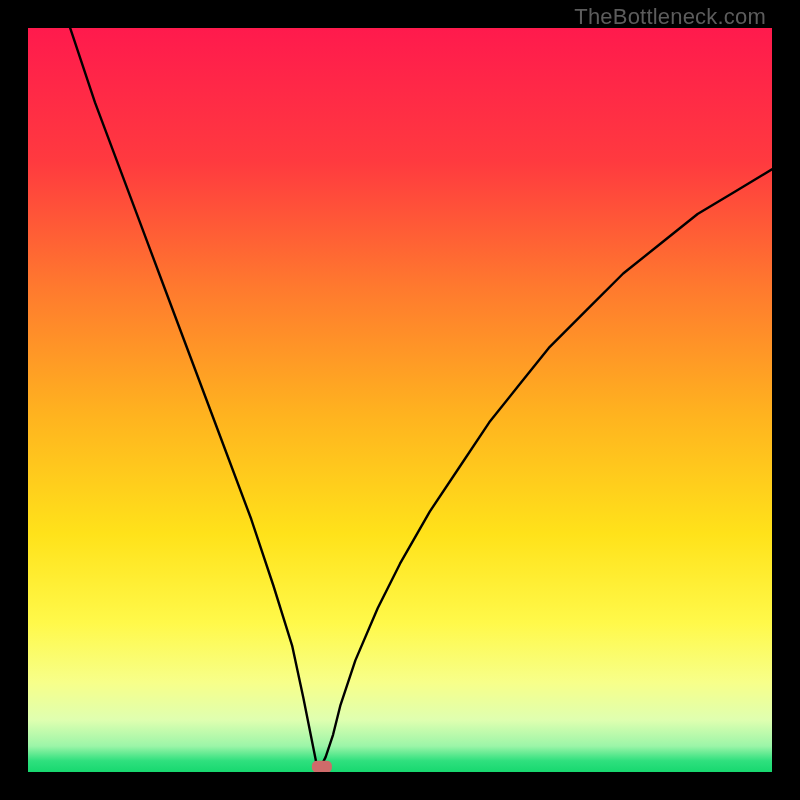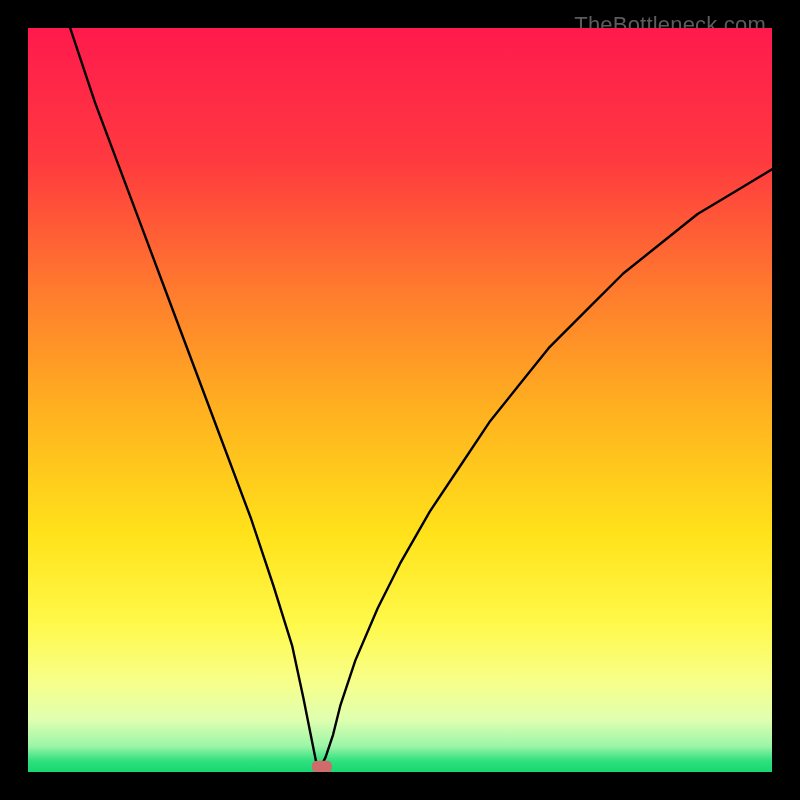--- a/index.html
+++ b/index.html
@@ -21,21 +21,21 @@
   }
   .plot-area {
     position: absolute;
     left: 0;
     top: 0;
     width: 744px;
     height: 744px;
   }
   .watermark {
     position: absolute;
-    top: 12px;
+    top: 4px;
     right: 34px;
     color: #5c5c5c;
     font-size: 22px;
     font-weight: 500;
     letter-spacing: 0.2px;
   }
   svg {
     display: block;
   }
 </style>

